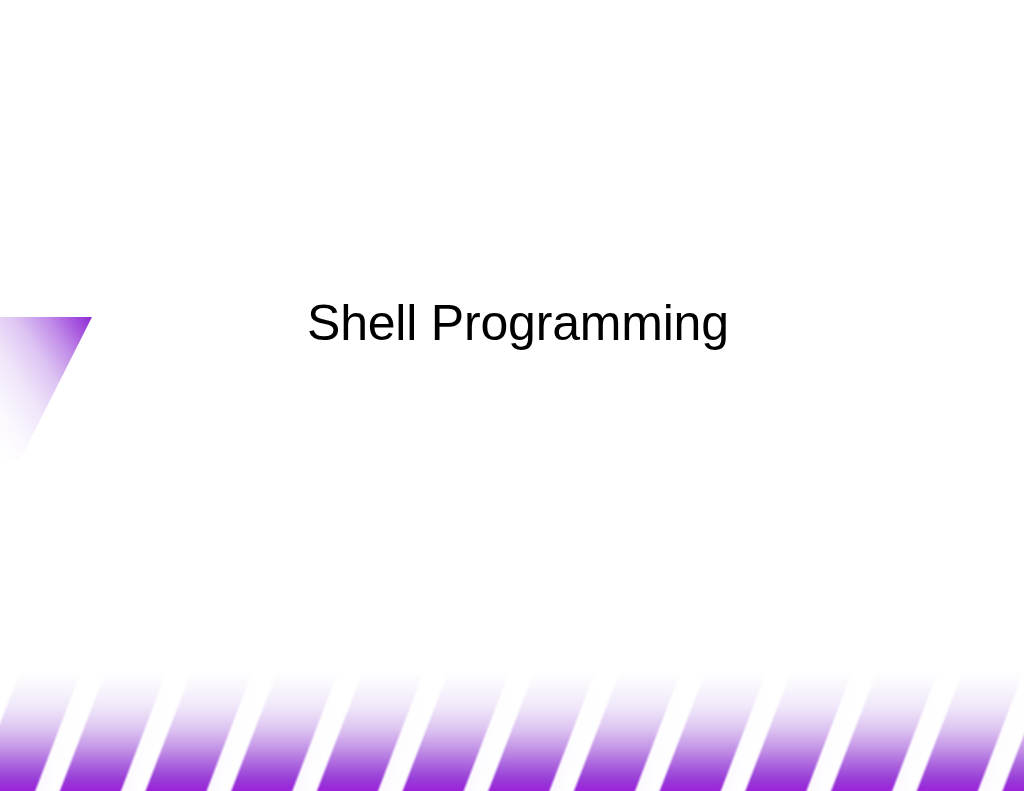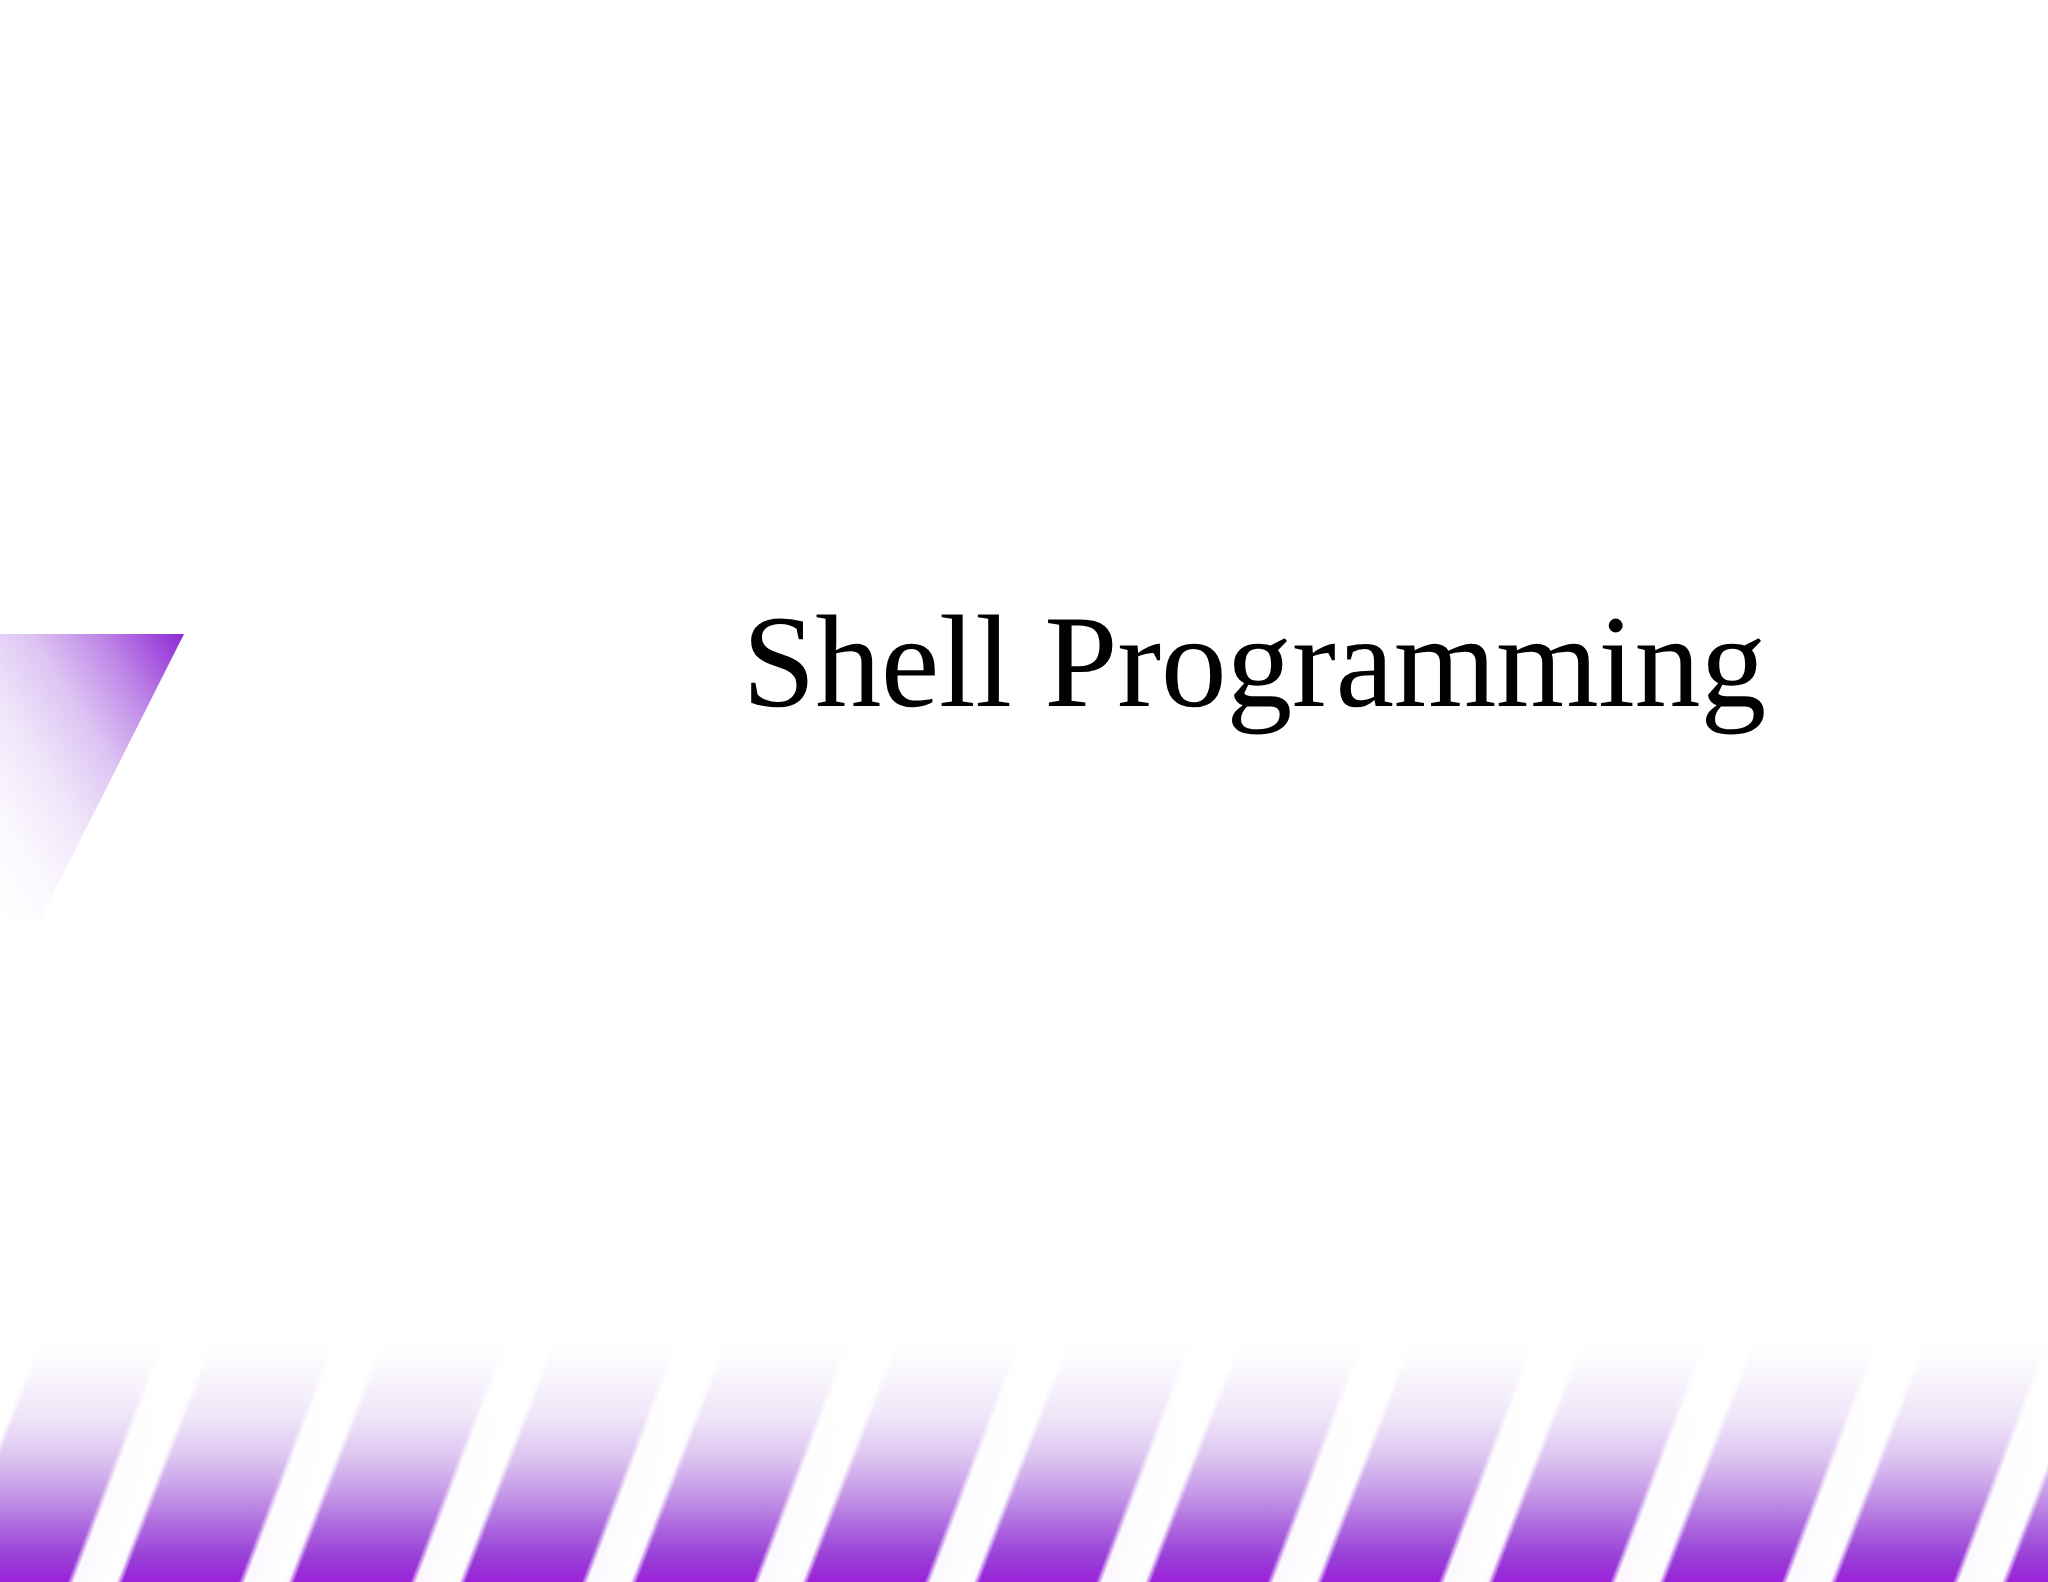--- a/index.html
+++ b/index.html
@@ -72,28 +72,27 @@
 
   
   .title-block {
     position: absolute;
     left: 307px;
     top: 296px;
     width: 640px;
   }
   .slide-title {
     margin: 0;
-    font-family: Liberation Serif, serif;
-    font-size: 66px;
+    font-family: Liberation Sans, sans-serif;
+    font-size: 50px;
     font-weight: normal;
     line-height: 1.08;
     color: #000000;
     letter-spacing: -0.2px;
     white-space: nowrap;
-    text-align: center;
   }
 </style>
 </head>
 <body>
 
 <div id="slide">
 
   <div class="wedge-wrap">
     <svg viewBox="0 0 95 148" preserveAspectRatio="none" aria-hidden="true">
       <defs>

